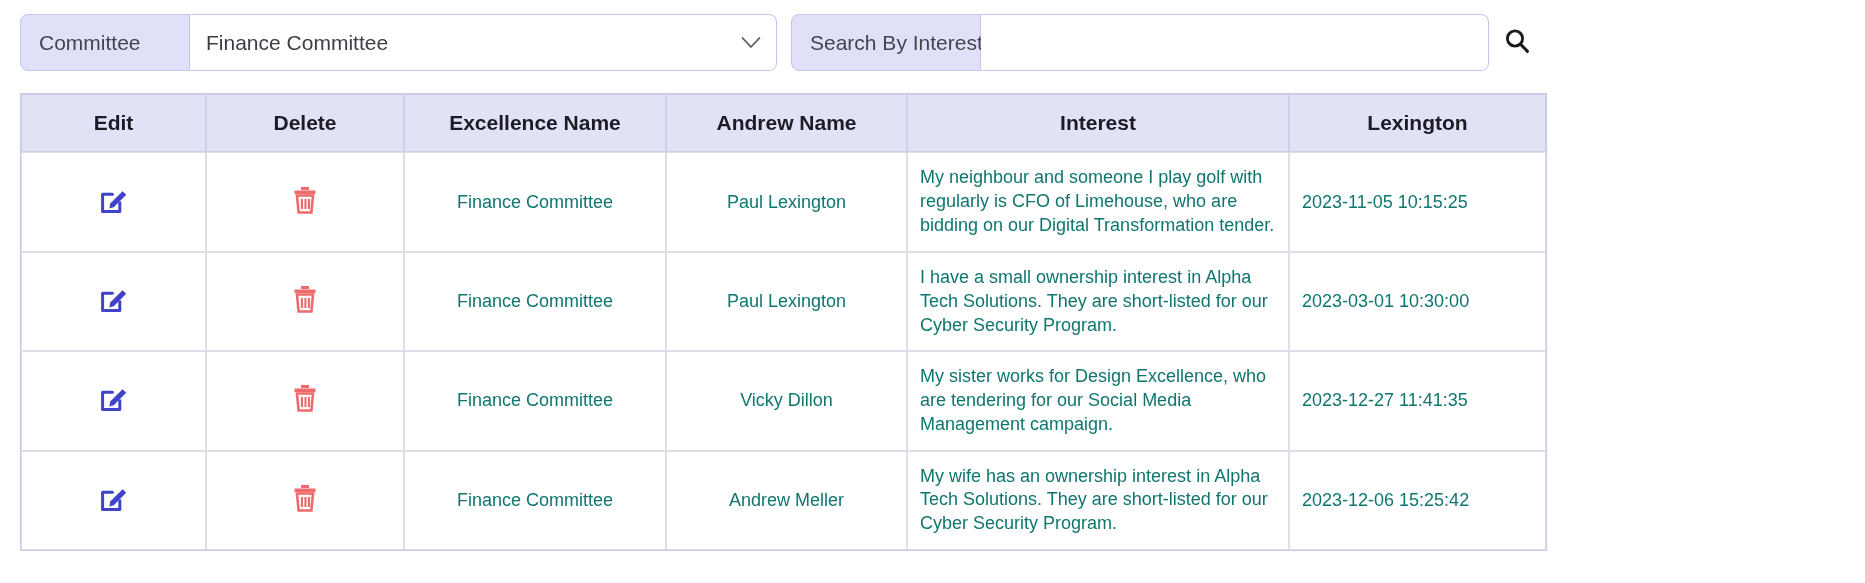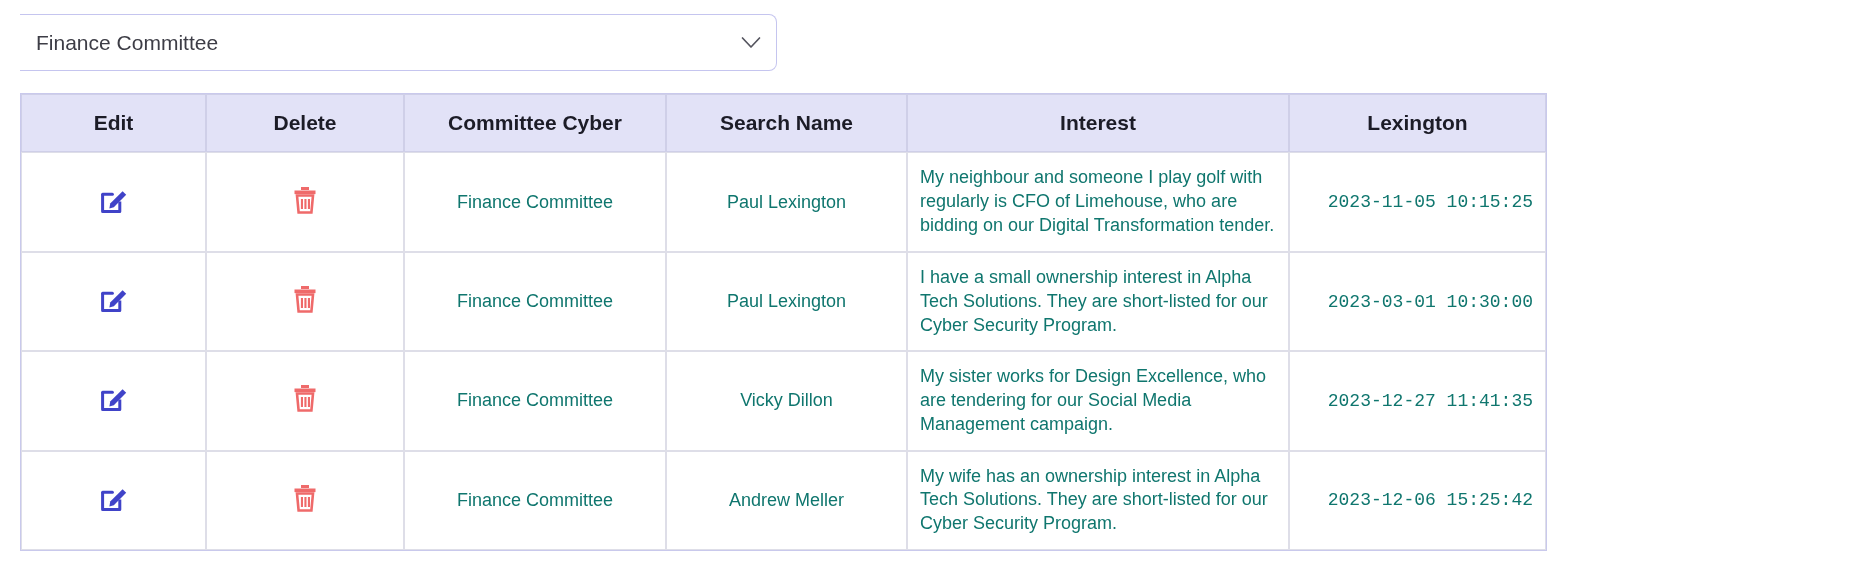--- a/index.html
+++ b/index.html
@@ -156,21 +156,21 @@
     padding: 13px 12px;
     vertical-align: middle;
     box-sizing: border-box;
   }
 
   td.cell-center { text-align: center; }
   td.cell-interest {
     text-align: left;
     line-height: 1.32;
   }
-  td.cell-timestamp { text-align: right; white-space: nowrap; font-family: Liberation Mono, monospace; }
+  td.cell-timestamp { text-align: left; white-space: nowrap; }
 
   .col-edit      { width: 185px; }
   .col-delete    { width: 198px; }
   .col-committee { width: 262px; }
   .col-member    { width: 241px; }
   .col-interest  { width: 382px; }
   .col-timestamp { width: 257px; }
 
   .icon-btn {
     background: none;
@@ -184,51 +184,64 @@
   .row-tall td { height: 100px; }
 </style>
 </head>
 <body>
 
 <div class="page">
 
   <div class="filter-bar">
 
     <div class="input-group group-committee">
+      <span class="group-label">Committee</span>
       <span class="select-wrap">
         <select class="form-select">
           <option>Finance Committee</option>
         </select>
         <span class="select-chevron">
           <svg width="20" height="13" viewBox="0 0 20 13" fill="none" aria-hidden="true">
             <path d="M1.5 1.5 L10 10.5 L18.5 1.5" stroke="#55555f" stroke-width="1.7" fill="none" stroke-linecap="round" stroke-linejoin="round"></path>
           </svg>
         </span>
       </span>
     </div>
 
+    <div class="input-group group-search">
+      <span class="group-label">Search By Interest</span>
+      <input class="form-input" type="text" value="" placeholder="" style="">
+      <button class="search-btn">
+        <span>
+          <svg width="30" height="30" viewBox="0 0 30 30" fill="none" aria-hidden="true">
+            <circle cx="13" cy="12.5" r="7.6" stroke="#1b1b21" stroke-width="2.9" fill="none"></circle>
+            <path d="M18.7 18.4 L25.4 25.3" stroke="#1b1b21" stroke-width="3.1" stroke-linecap="round"></path>
+          </svg>
+        </span>
+      </button>
+    </div>
 
   </div>
 
   <div class="table-wrap">
     <table class="data-table">
       <colgroup>
         <col class="col-edit">
         <col class="col-delete">
         <col class="col-committee">
         <col class="col-member">
         <col class="col-interest">
         <col class="col-timestamp">
       </colgroup>
       <thead>
         <tr>
           <th>Edit</th>
           <th>Delete</th>
-          <th>Committee Cyber</th>
-          <th>Search Name</th>
+          <th>Excellence Name</th>
+          <th>Andrew Name</th>
           <th>Interest</th>
           <th>Lexington</th>
         </tr>
       </thead>
       <tbody>
 
         <tr class="row-tall">
           <td class="cell-center">
             <button class="icon-btn">
               <span>

